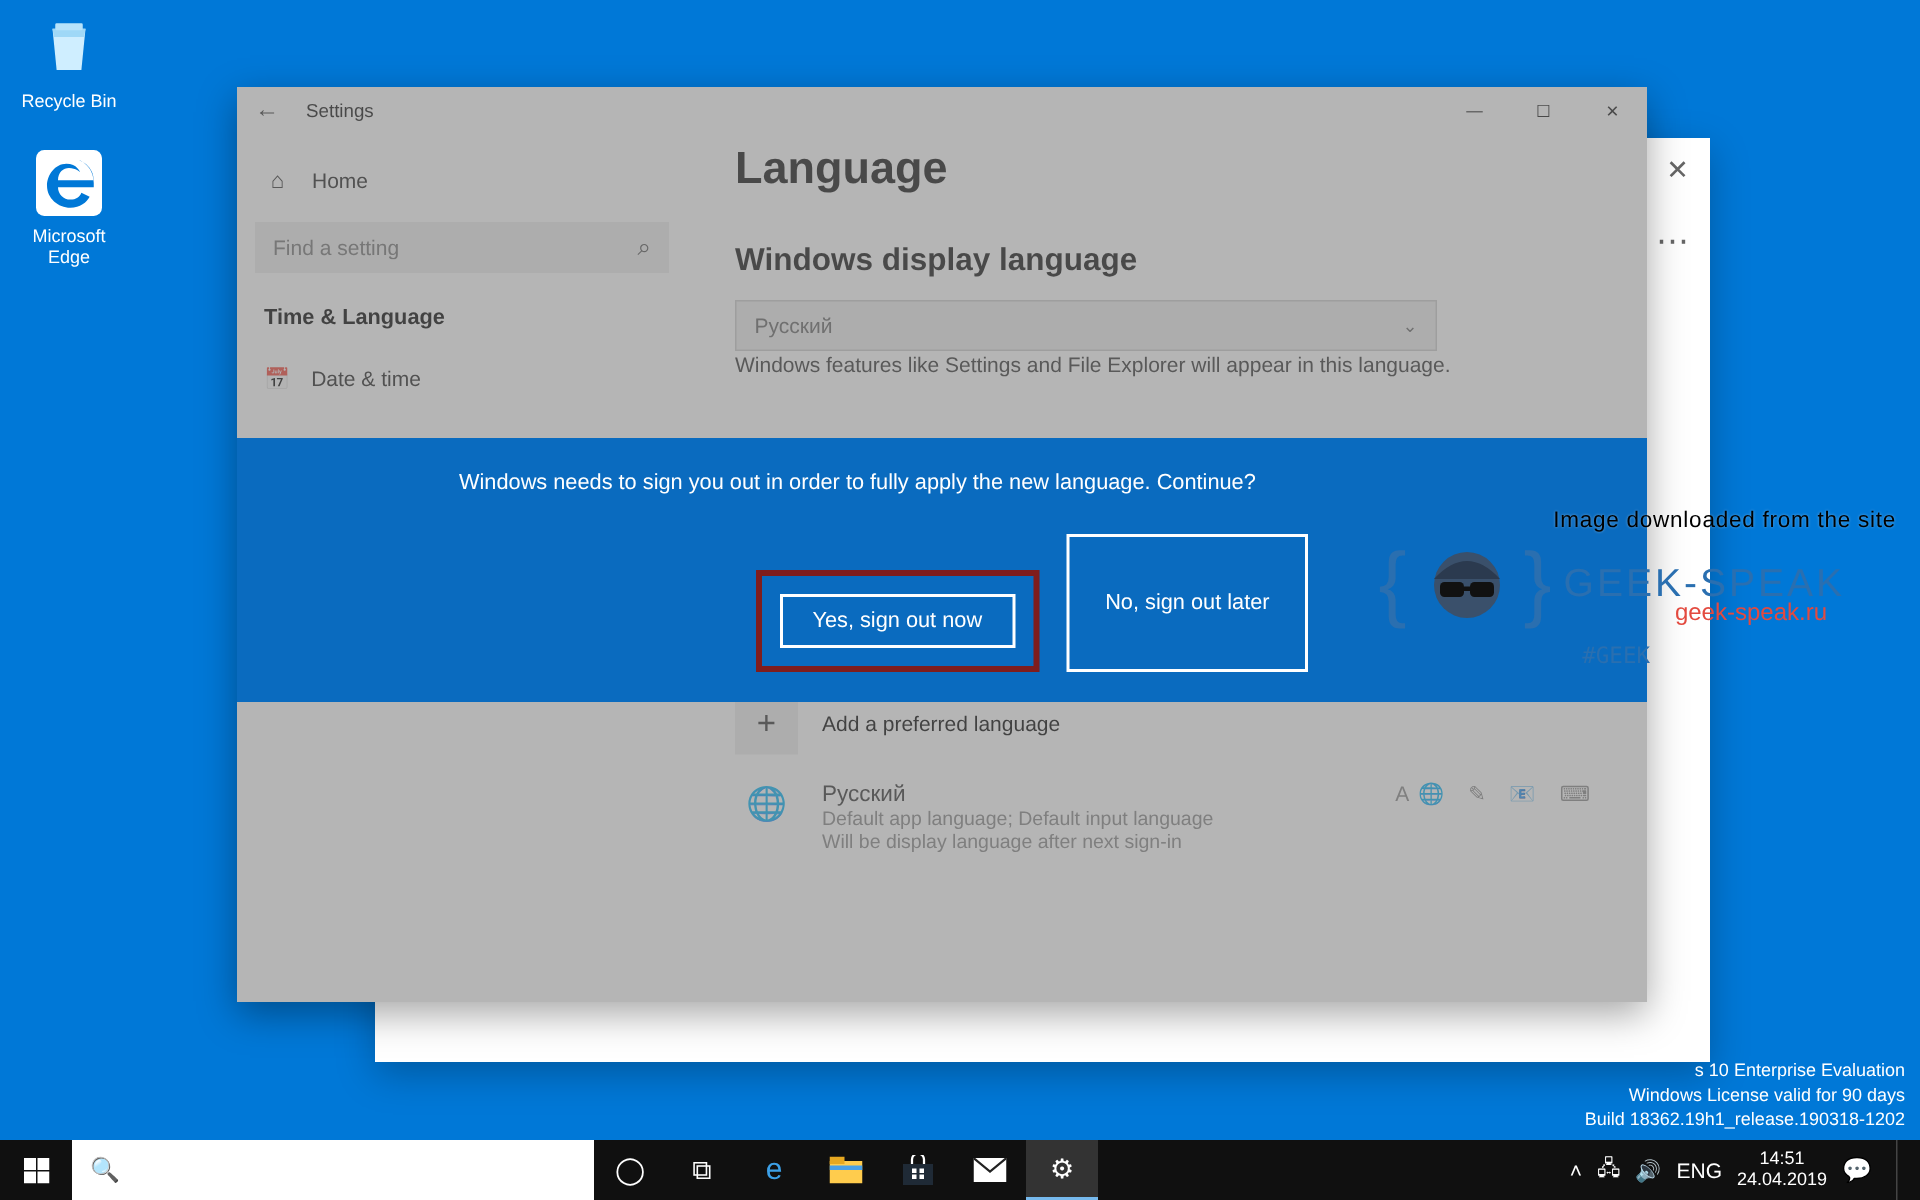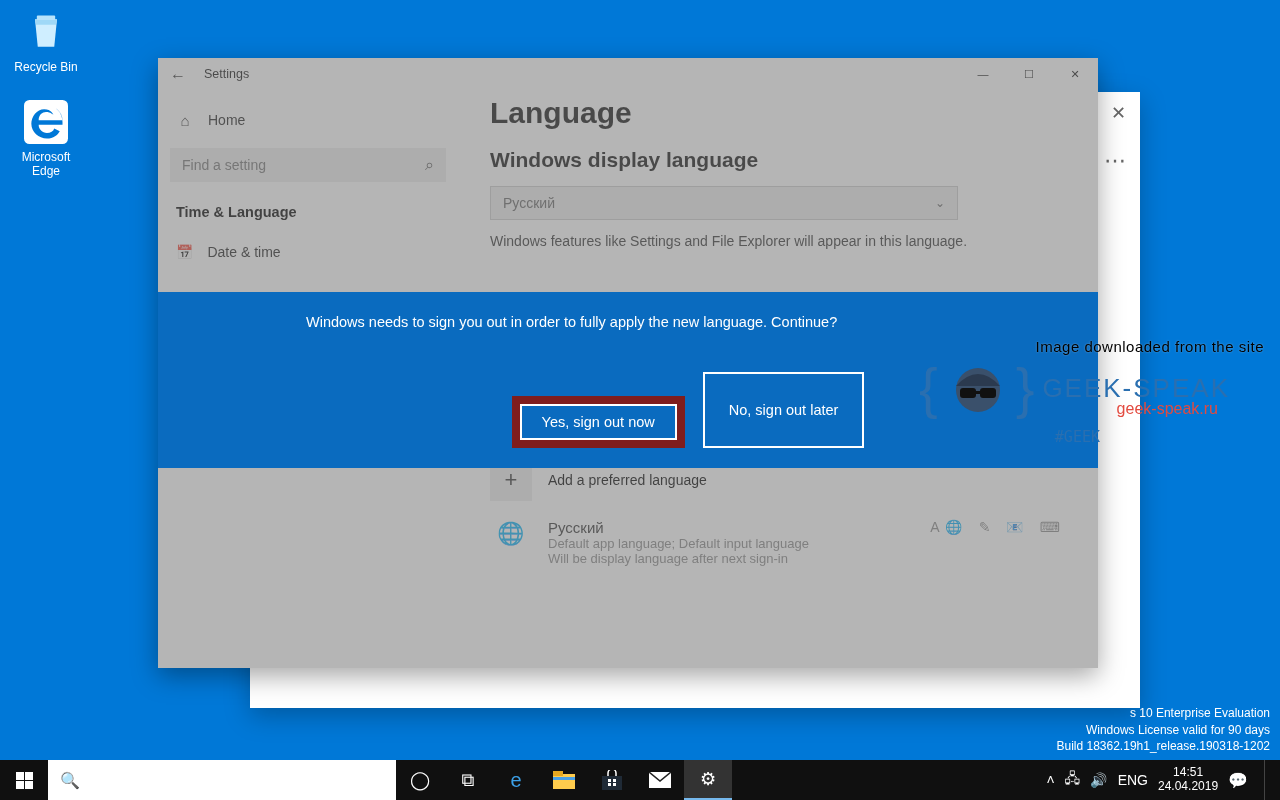--- a/index.html
+++ b/index.html
@@ -37,25 +37,25 @@
 .side-item .si-icon { width: 18px; text-align: center; color: #333; font-size: 15px; }
 .side-home { }
 .side-search { margin: 6px 12px 12px; height: 34px; background: #ededed; display: flex; align-items: center; padding: 0 12px; cursor: text; }
 .side-search input { border: 0; background: transparent; outline: none; font-size: 14px; color: #666; flex: 1; }
 .side-search .sicon { color: #555; }
 .side-cat { font-weight: 600; padding: 10px 18px; font-size: 14.5px; }
 .side-sub { height: 44px; display: flex; align-items: center; padding: 0 18px; font-size: 14px; color: #222; cursor: pointer; gap: 14px; }
 
 
 .main { flex: 1; padding: 6px 32px 20px; overflow: hidden; }
-.main h1 { font-size: 30px; font-weight: 600; color: #111; margin-bottom: 18px; }
+.main h1 { font-size: 30px; font-weight: 600; color: #111; margin-bottom: 32px; }
 .main h2 { font-size: 21px; font-weight: 600; color: #111; margin: 8px 0 14px; }
 .dropdown { width: 468px; height: 34px; background: #ededed; border: 1px solid #ccc; display: flex; align-items: center; padding: 0 12px; font-size: 14px; color: #666; cursor: pointer; justify-content: space-between; }
 .dropdown .chev { font-size: 12px; color: #666; }
-.desc { font-size: 14px; color: #333; max-width: 560px; margin-top: 12px; line-height: 1.35; }
+.desc { font-size: 14px; color: #333; max-width: 560px; line-height: 1.35; }
 .add-lang { display: flex; align-items: center; gap: 16px; margin-top: 14px; cursor: pointer; }
 .add-lang .plus { width: 42px; height: 42px; background: #ededed; display: flex; align-items: center; justify-content: center; font-size: 22px; color: #333; }
 .add-lang .txt { font-size: 14px; color: #000000; }
 .lang-row { display: flex; align-items: flex-start; gap: 16px; margin-top: 18px; }
 .lang-row .globe { width: 42px; padding-top: 2px; color: #555; font-size: 22px; text-align: center; }
 .lang-row .meta .nm { font-size: 15px; color: #333; }
 .lang-row .meta .sub { font-size: 13px; color: #888; }
 .lang-row .badges { margin-left: auto; color: #888; font-size: 14px; letter-spacing: 6px; }
 
 
@@ -81,21 +81,21 @@
   left: 158px; top: 292px;
   width: 940px; height: 176px;
   background: #0a6bbf;
   color: #fff;
   padding: 22px 28px 20px 148px;
 }
 .modal-banner .mt { font-size: 22px; font-weight: 400; margin-bottom: 10px; }
 .modal-banner .md { font-size: 14.5px; }
 .modal-banner .btns { position: absolute; bottom: 20px; left: 0; right: 0; display: flex; justify-content: center; gap: 18px; padding-left: 120px; }
 .modal-banner .btn { border: 2px solid #fff; color: #fff; background: transparent; font-size: 14.5px; padding: 8px 24px; cursor: pointer; }
-.modal-banner .btn.primary-wrap { border: 8px solid #7f1d1d; padding: 0; margin-top: 24px; }
+.modal-banner .btn.primary-wrap { border: 4px solid #7f1d1d; padding: 12px; margin-top: 24px; }
 .modal-banner .btn.primary-wrap .inner { border: 2px solid #fff; padding: 8px 20px; }
 
 
 .wm-text { position: absolute; color: #000000; font-size: 15px; right: 16px; letter-spacing: .5px; font-weight: 500; text-shadow: 0 0 2px rgba(255,255,255,.4); }
 .wm1 { top: 338px; }
 .wm-logo { position: absolute; top: 356px; right: 50px; display: flex; align-items: center; gap: 6px; color: #2a6fb0; font-size: 26px; font-family: "Segoe UI", monospace; font-weight: 400; letter-spacing: 2px; }
 .wm-logo .brace { color: #2a6fb0; font-size: 56px; font-weight: 300; line-height: 0.6; }
 .wm-sub { position: absolute; top: 400px; right: 62px; color: #e34a3f; font-size: 16px; }
 .wm-tag { position: absolute; top: 428px; right: 180px; color: #2a6fb0; font-size: 15px; font-family: monospace; }
 .wm-face { width: 64px; height: 64px; }

